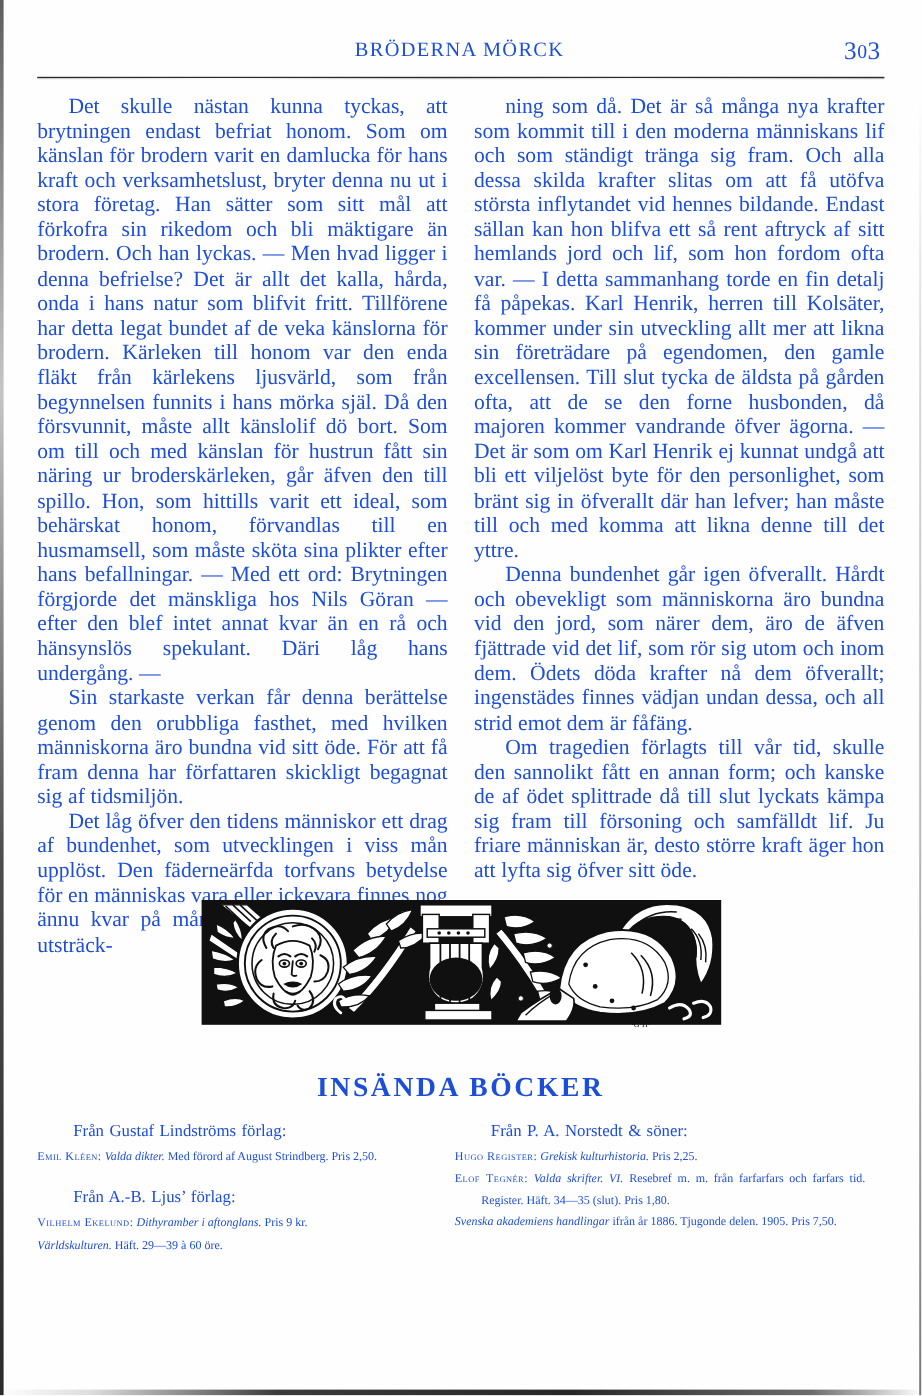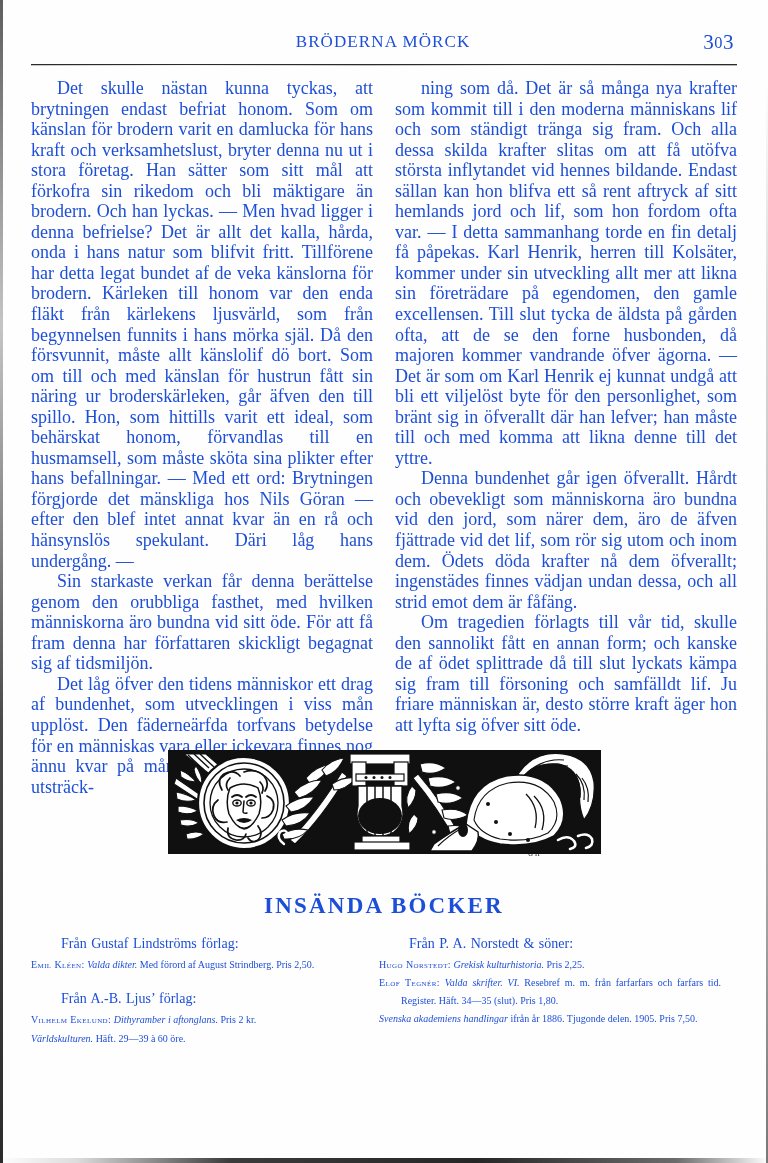--- a/index.html
+++ b/index.html
@@ -361,36 +361,36 @@
         <span class="smallcaps">Emil Kléen:</span>
         <span class="bk-title">Valda dikter.</span>
         <span>Med förord af August Strindberg. Pris 2,50.</span>
       </div>
 
       <div class="publisher-line spaced-above">Från A.-B. Ljus’ förlag:</div>
 
       <div class="book-entry">
         <span class="smallcaps">Vilhelm Ekelund:</span>
         <span class="bk-title">Dithyramber i aftonglans.</span>
-        <span>Pris 2 kr.</span>
+        <span>Pris 9 kr.</span>
       </div>
 
       <div class="book-entry">
         <span class="bk-title">Världskulturen.</span>
         <span>Häft. 29—39 à 60 öre.</span>
       </div>
 
     </div>
 
     <div class="book-col">
 
       <div class="publisher-line">Från P. A. Norstedt &amp; söner:</div>
 
       <div class="book-entry">
-        <span class="smallcaps">Hugo Norstedt:</span>
+        <span class="smallcaps">Hugo Register:</span>
         <span class="bk-title">Grekisk kulturhistoria.</span>
         <span>Pris 2,25.</span>
       </div>
 
       <div class="book-entry">
         <span class="smallcaps">Elof Tegnér:</span>
         <span class="bk-title">Valda skrifter. VI.</span>
         <span>Resebref m. m. från farfarfars och farfars tid. Register. Häft. 34—35 (slut). Pris 1,80.</span>
       </div>
 

